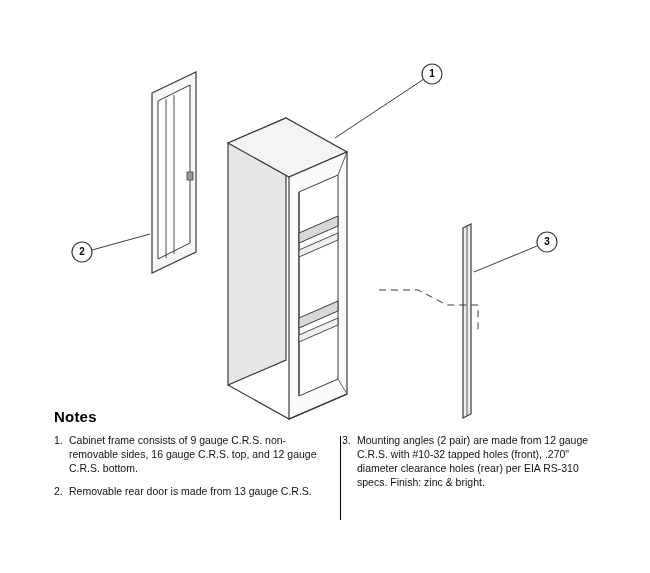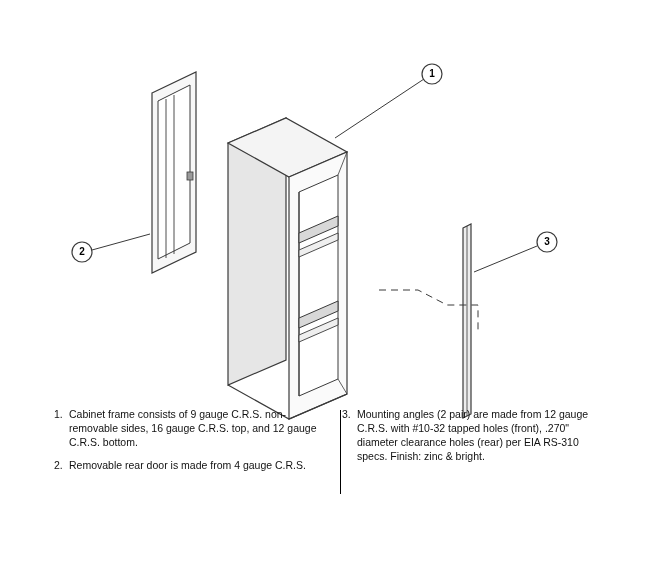--- a/index.html
+++ b/index.html
@@ -139,31 +139,32 @@
       <line x1="474" y1="272" x2="537" y2="246" stroke="#3a3a3a" stroke-width="1"></line>
       <circle cx="547" cy="242" r="10" fill="#ffffff" stroke="#3a3a3a" stroke-width="1.2"></circle>
     </g>
   </svg>
 
   <div class="callout-label" style="left:423px; top:65px;">1</div>
   <div class="callout-label" style="left:73px; top:243px;">2</div>
   <div class="callout-label" style="left:538px; top:233px;">3</div>
 
   <div class="notes-block">
+    <div class="notes-title">Notes</div>
     <div class="notes-columns">
       <div class="col-divider"></div>
 
       <div class="notes-col">
         <div class="note-item">
           <div class="note-num">1.</div>
           <div class="note-text">Cabinet frame consists of 9 gauge C.R.S. non-removable sides, 16 gauge C.R.S. top, and 12 gauge C.R.S. bottom.</div>
         </div>
         <div class="note-item">
           <div class="note-num">2.</div>
-          <div class="note-text">Removable rear door is made from 4 gauge C.R.S.</div>
+          <div class="note-text">Removable rear door is made from 13 gauge C.R.S.</div>
         </div>
       </div>
 
       <div class="notes-col">
         <div class="note-item">
           <div class="note-num">3.</div>
           <div class="note-text">Mounting angles (2 pair) are made from 12 gauge C.R.S. with #10-32 tapped holes (front), .270" diameter clearance holes (rear) per EIA RS-310 specs.  Finish: zinc &amp; bright.</div>
         </div>
       </div>
     </div>

